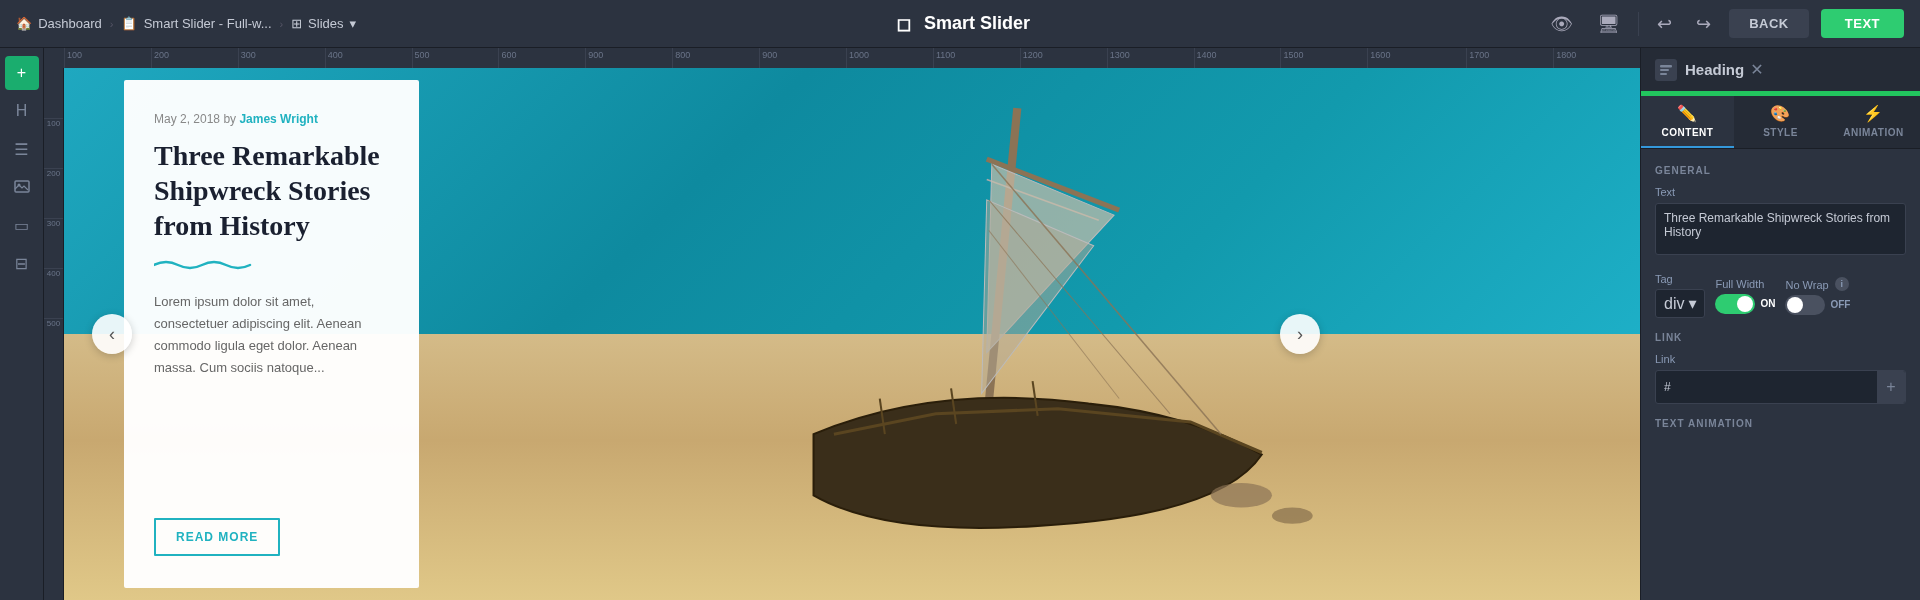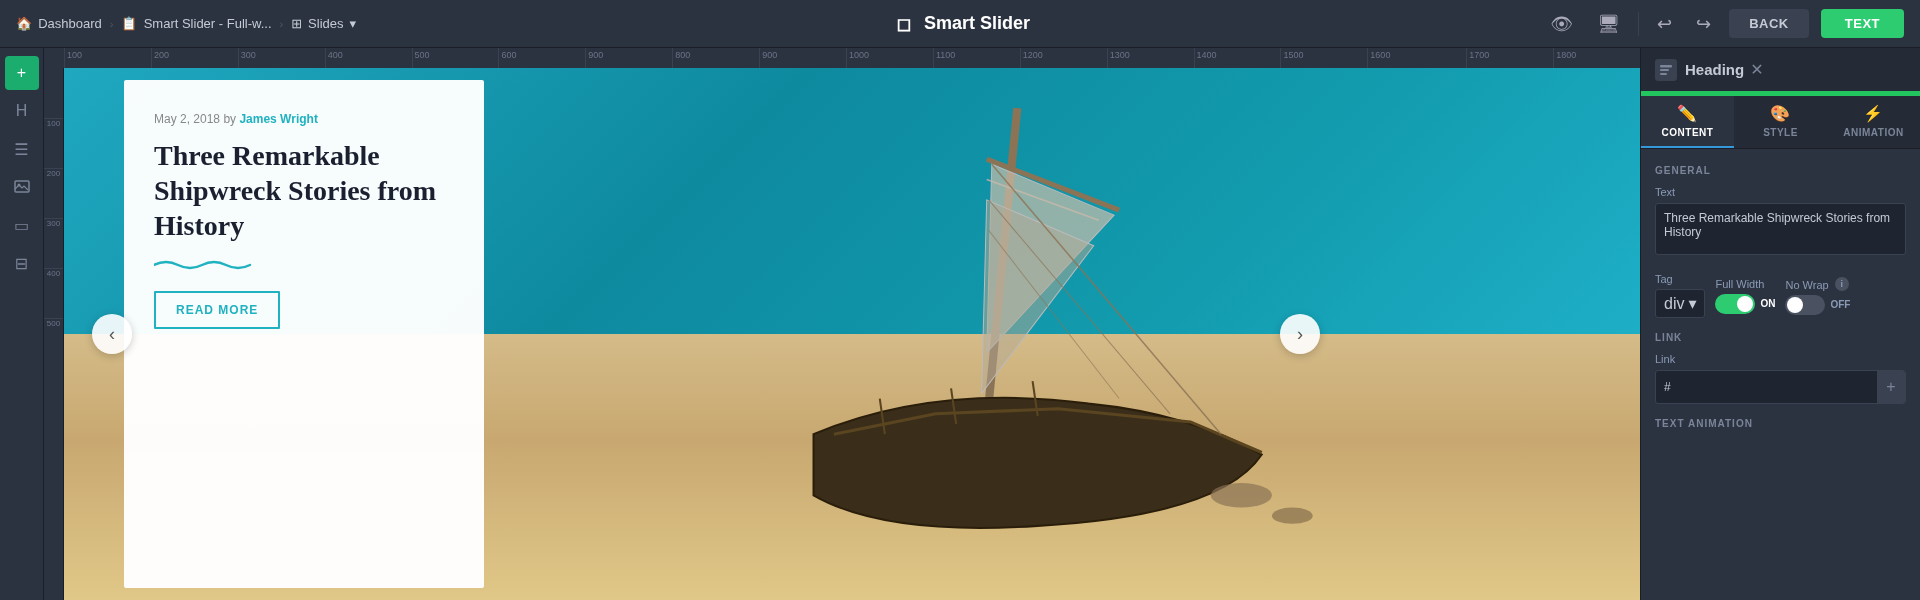--- a/index.html
+++ b/index.html
@@ -166,21 +166,21 @@
       position: absolute;
       top: 0; left: 0; right: 0; bottom: 0;
       background: linear-gradient(160deg, #1a9db5 0%, #0e7a8a 30%, #c8b890 60%, #d4c090 80%, #e8d4a0 100%);
     }
 
     
     .content-card {
       position: absolute;
       top: 12px;
       left: 60px;
-      width: 360px;
+      width: 295px;
       bottom: 12px;
       background: rgba(255,255,255,0.97);
       border-radius: 2px;
       padding: 32px 30px;
       display: flex;
       flex-direction: column;
     }
     .card-meta {
       font-size: 12px;
       color: #888;
@@ -623,20 +623,21 @@
             <div class="card-meta">
               <span>May 2, 2018 by</span>
               <span style="color:#20b2c0;font-weight:600;">James Wright</span>
             </div>
             <div class="card-title">Three Remarkable Shipwreck Stories from History</div>
             <div class="card-wave">
               <svg width="100" height="16" viewBox="0 0 100 16" class="wave-svg">
                 <path d="M0,8 Q12,2 24,8 Q36,14 48,8 Q60,2 72,8 Q84,14 96,8" fill="none" stroke="#20b2c0" stroke-width="2.5" stroke-linecap="round"></path>
               </svg>
             </div>
+            <div class="card-excerpt">Lorem ipsum dolor sit amet, consectetuer adipiscing elit. Aenean commodo ligula eget dolor. Aenean massa. Cum sociis natoque...</div>
             <button class="card-btn">READ MORE</button>
           </div>
 
           <button class="slide-arrow arrow-prev">‹</button>
 
           <button class="slide-arrow arrow-next">›</button>
         </div>
       </div>
     </div>
   </div>

